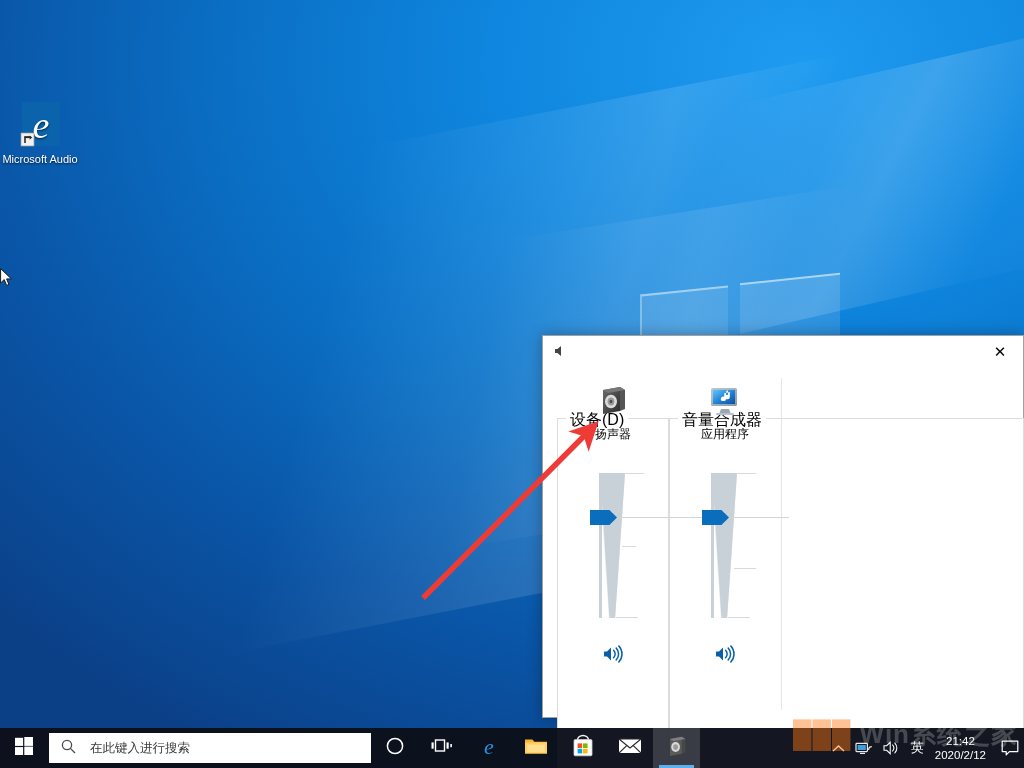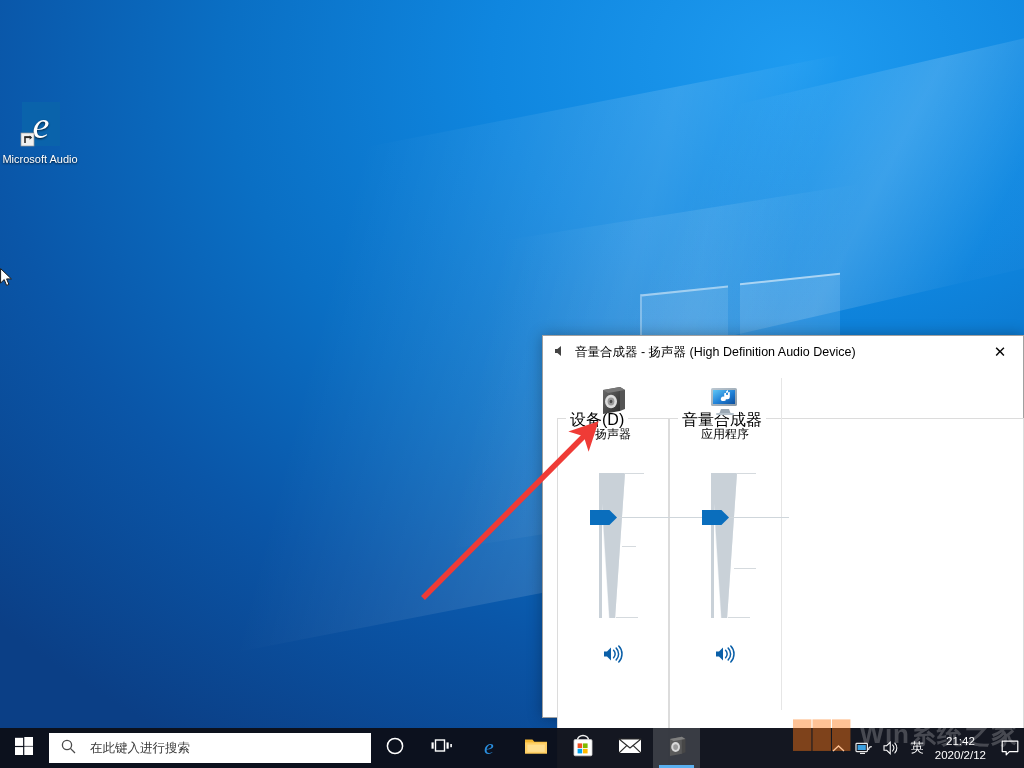--- a/index.html
+++ b/index.html
@@ -288,21 +288,20 @@
   </div>
 
   <div id="mixer">
 
     <div id="mixer-titlebar">
       <span>
         <svg width="14" height="14" viewBox="0 0 14 14">
           <path d="M2 5 H4.4 L8 2 V12 L4.4 9 H2 Z" fill="#444"></path>
         </svg>
       </span>
-      <span id="mixer-title-text">音量合成器 - 扬声器 (High Definition Audio Device)</span>
       <div id="mixer-close">✕</div>
     </div>
 
     <div id="mixer-body">
 
       <div class="groupbox" id="gb-device">
         <span class="gb-title">设备(D)</span>
       </div>
       <div class="groupbox" id="gb-apps">
         <span class="gb-title">音量合成器</span>

